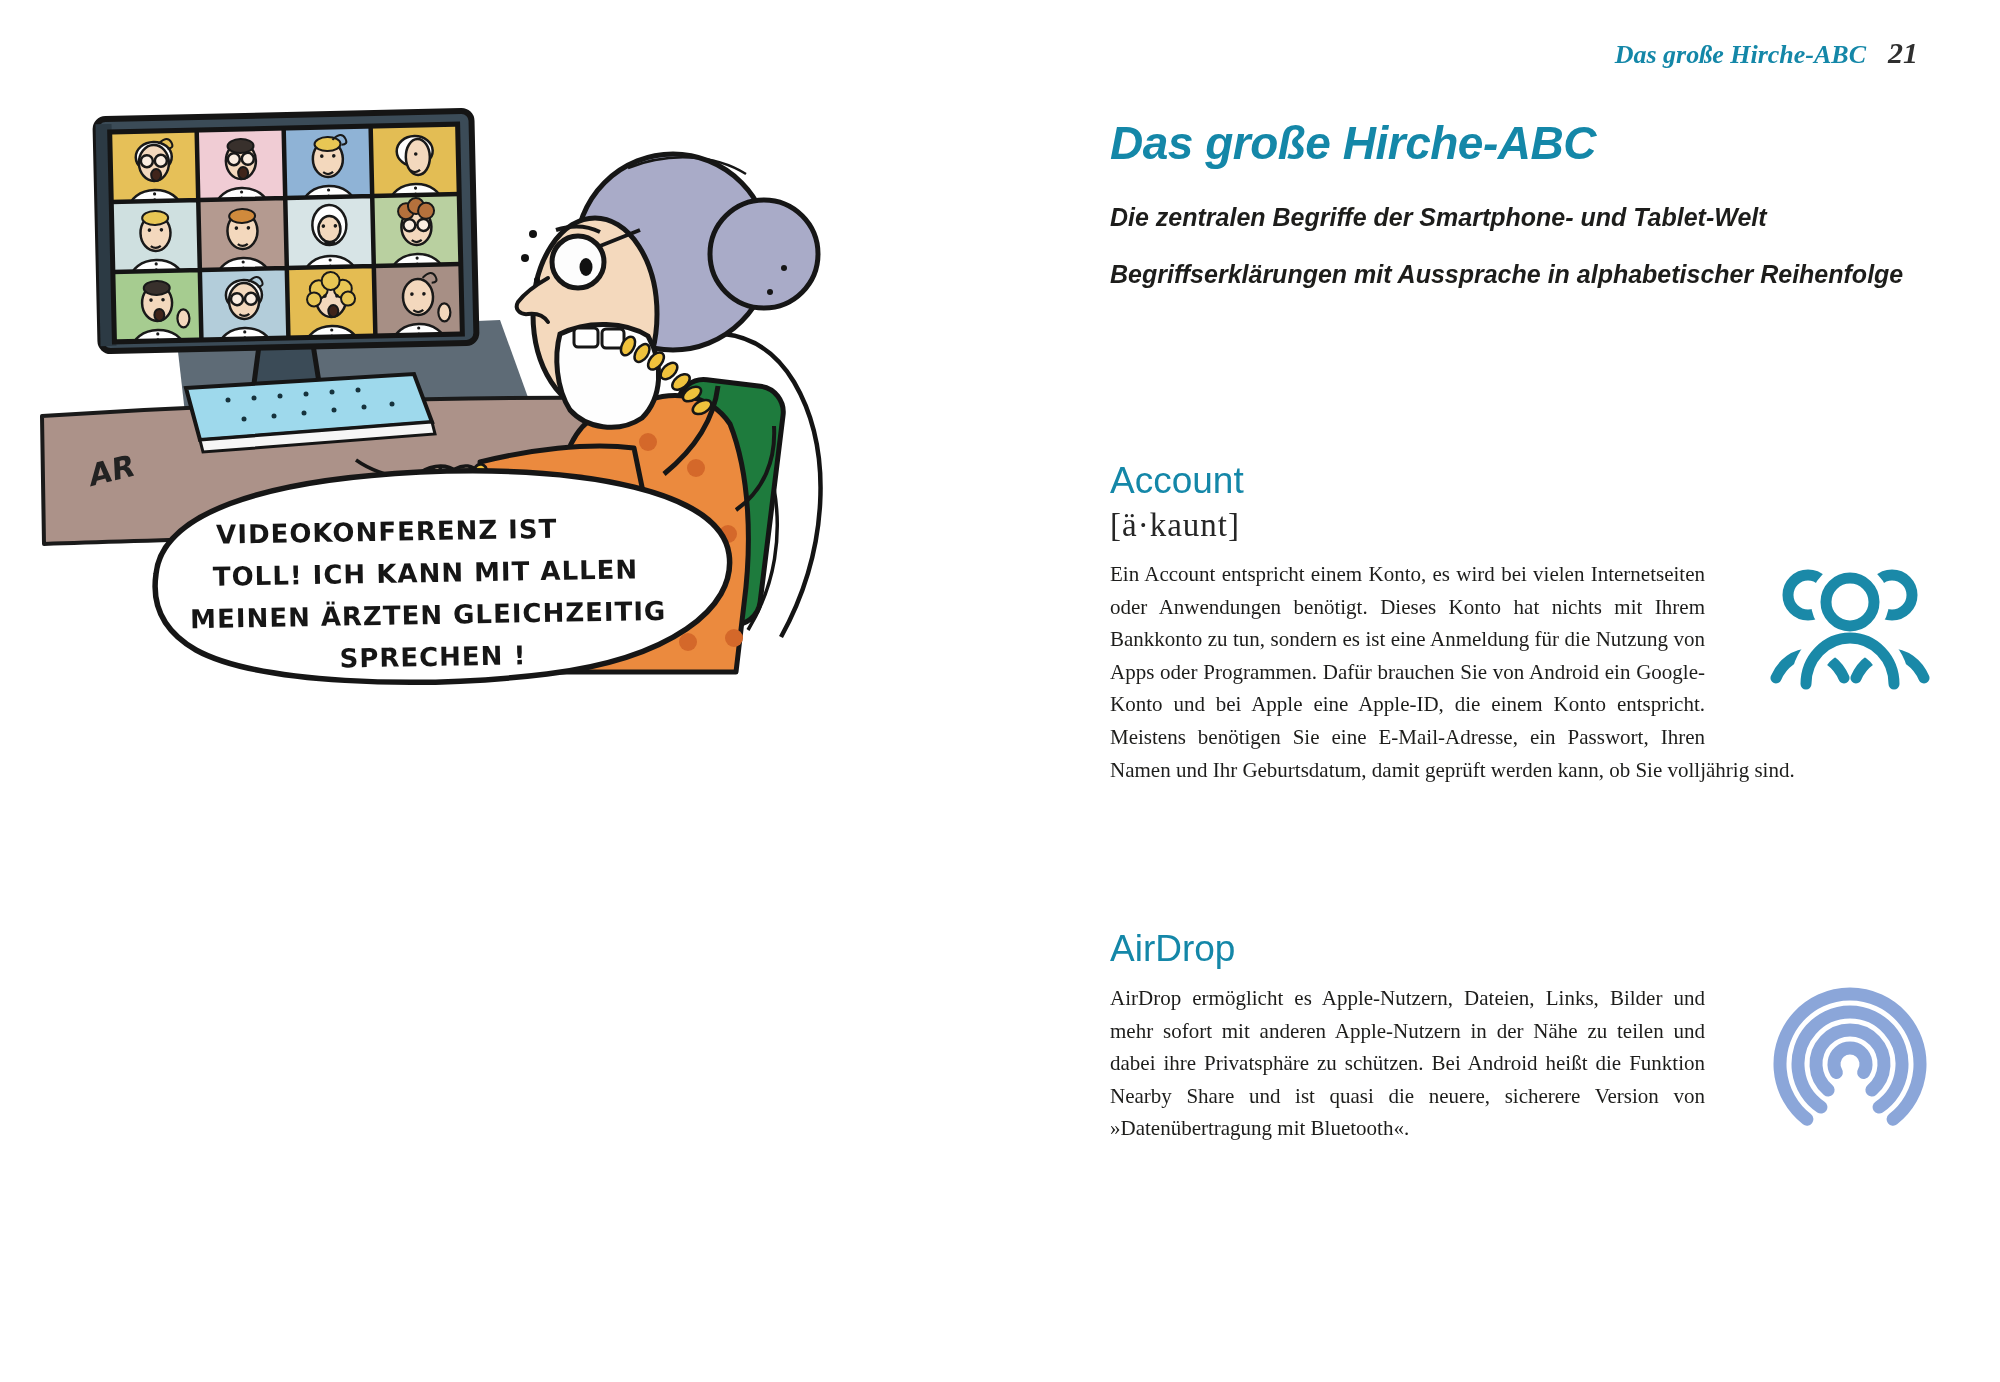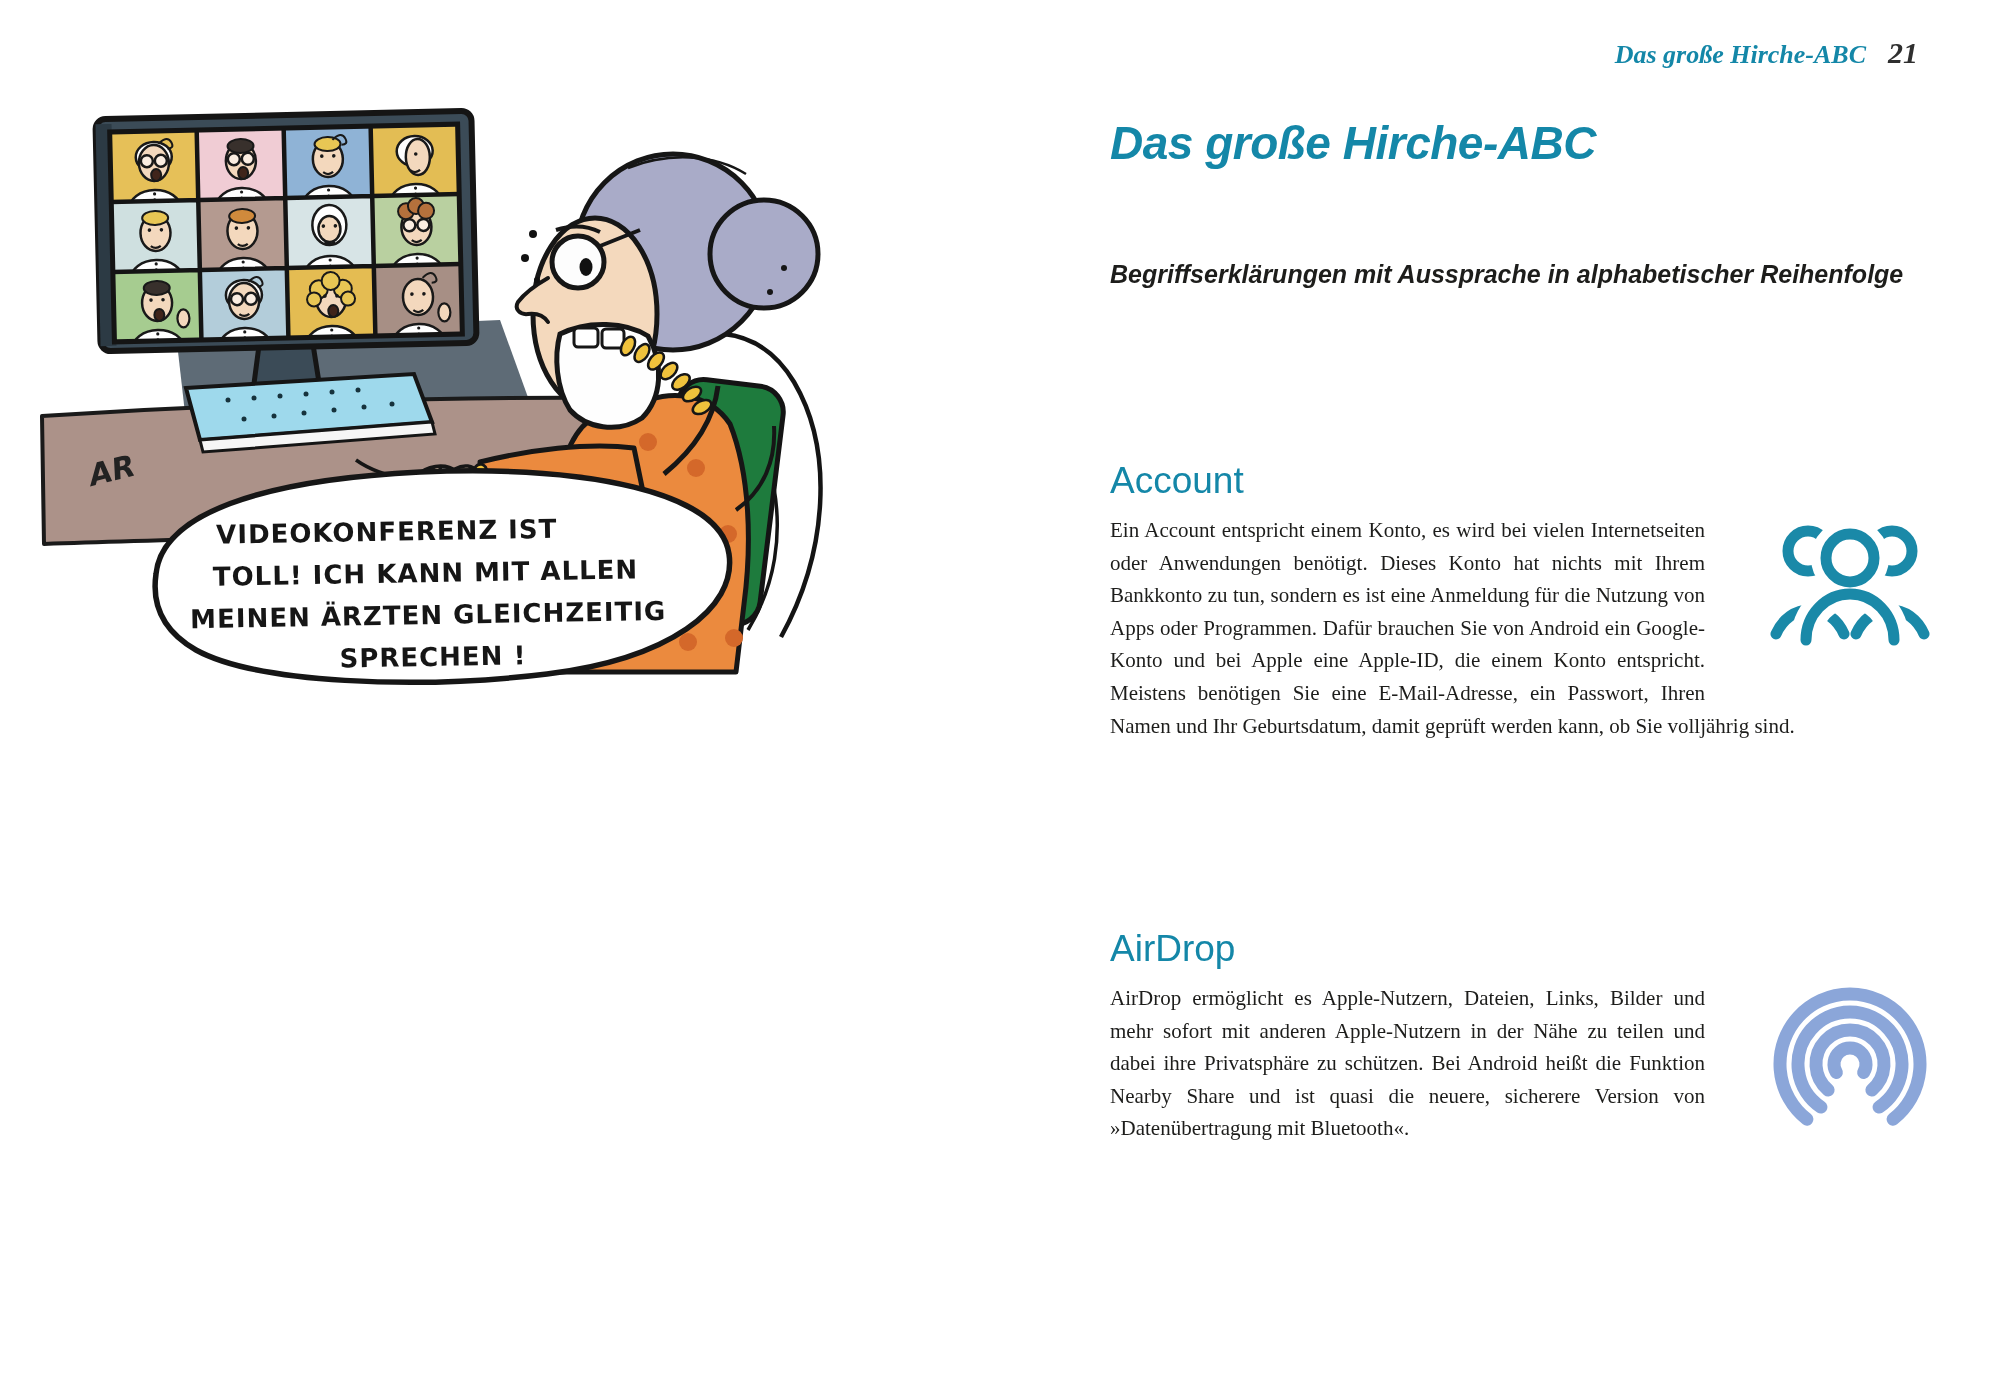--- a/index.html
+++ b/index.html
@@ -339,24 +339,26 @@
   </svg>
 
   <div id="rightcol">
 
     <div class="runhead">
       <span class="running">Das große Hirche-ABC</span>
       <span class="pagenum">21</span>
     </div>
 
     <h1 class="main-title">Das große Hirche-ABC</h1>
+    <p class="sub sub1">Die zentralen Begriffe der Smartphone- und Tablet-Welt</p>
     <p class="sub sub2">Begriffserklärungen mit Aussprache in alphabetischer Reihenfolge</p>
 
     <section class="entry entry-1">
       <h2 class="term">Account</h2>
+      <div class="pron">[ä·kaunt]</div>
       <p class="body-par">
         <span class="icon-float float-account">
           <svg width="160" height="128" viewBox="0 0 160 128" xmlns="http://www.w3.org/2000/svg">
             <circle class="people-stroke" cx="38" cy="33" r="20"></circle>
             <path class="people-stroke" d="M 6 116 A 38 44 0 0 1 74 116"></path>
             <circle class="people-stroke" cx="122" cy="33" r="20"></circle>
             <path class="people-stroke" d="M 86 116 A 38 44 0 0 1 154 116"></path>
             <circle class="people-halo" cx="80" cy="40" r="24"></circle>
             <path class="people-halo" d="M 36 122 A 44 46 0 0 1 124 122"></path>
             <circle class="people-stroke" cx="80" cy="40" r="24"></circle>

